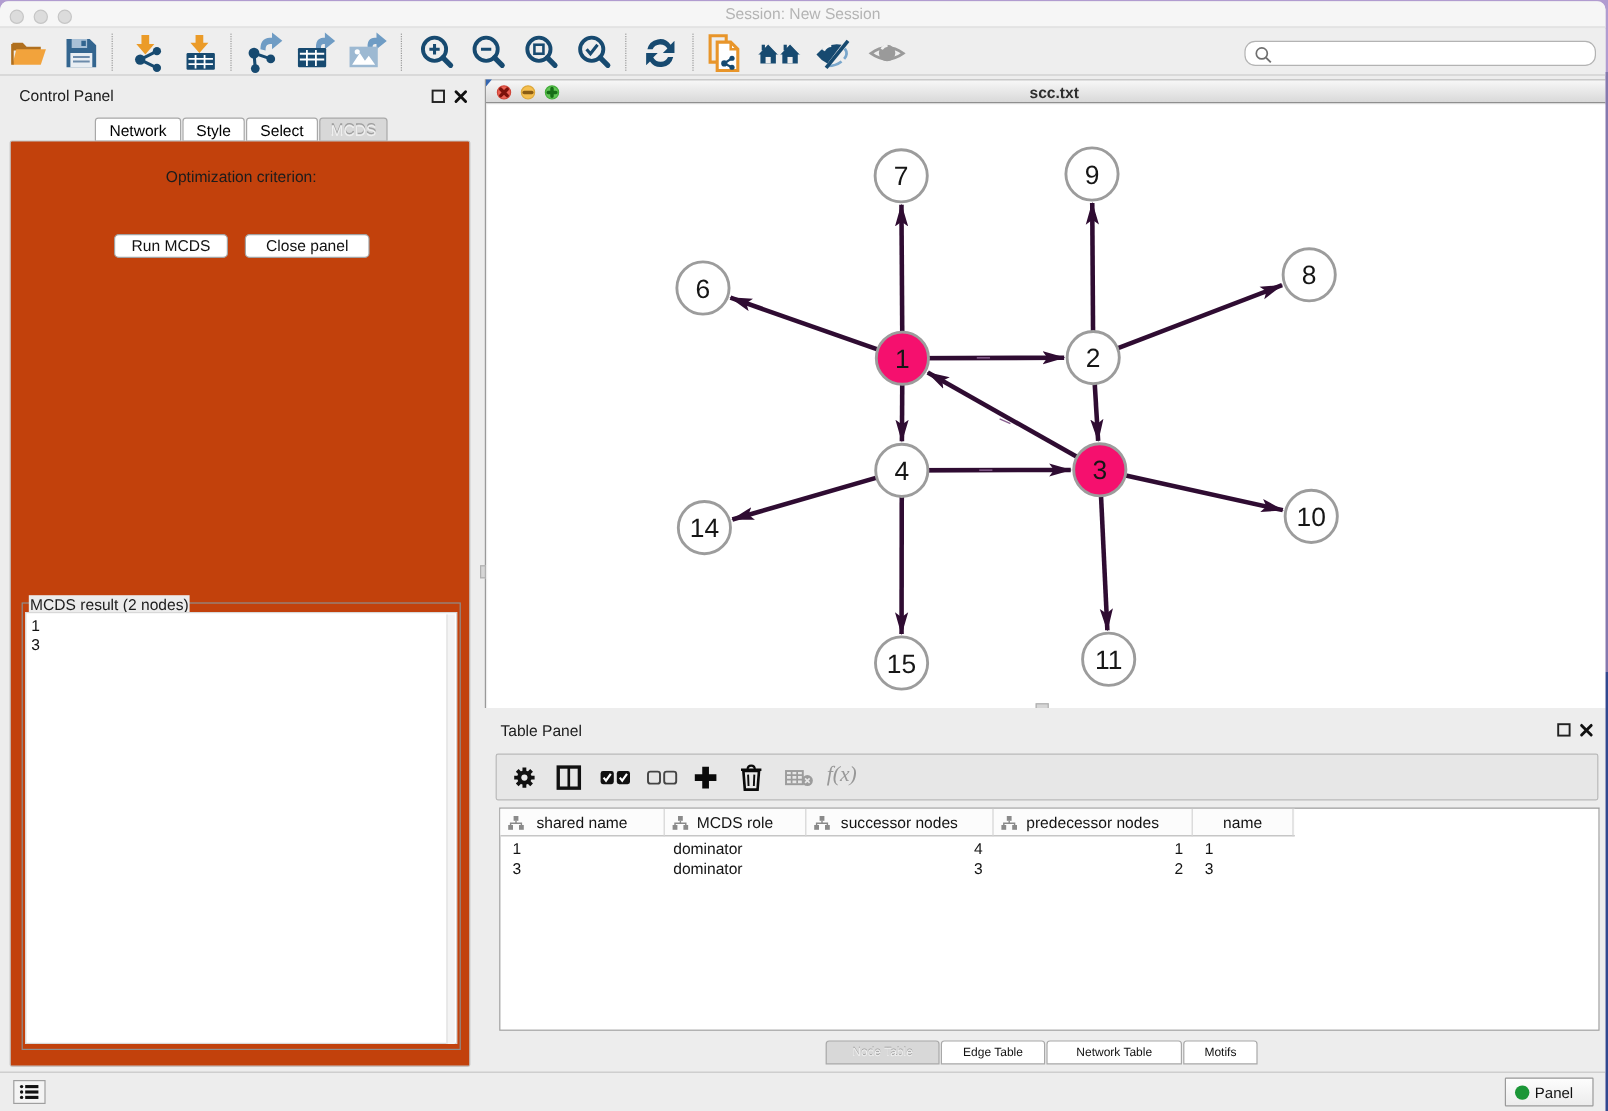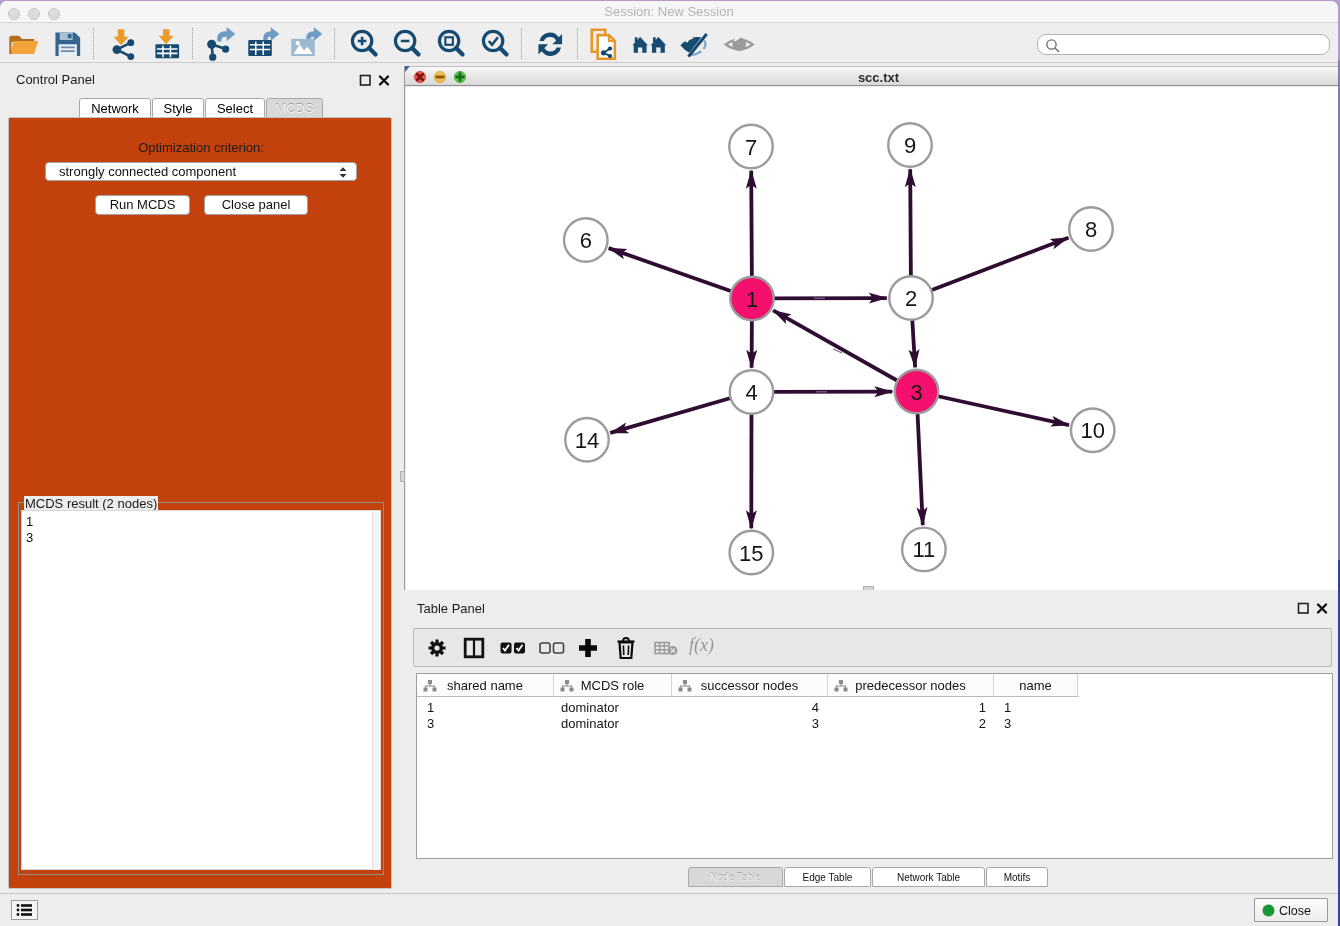--- a/index.html
+++ b/index.html
@@ -186,25 +186,20 @@
     </div>
   </div>
 
   <div id="cp-title">Control Panel</div>
   <div class="tab" style="left:79px; width:72px;">Network</div>
   <div class="tab" style="left:152px; width:52px;">Style</div>
   <div class="tab" style="left:205px; width:60px;">Select</div>
   <div class="tab" style="left:266px; width:57px; background:#d8d8d8; color:#efefef; text-shadow:0 -1px 0 #9f9f9f;">MCDS</div>
   <div id="cp-content">
     <div id="optlabel">Optimization criterion:</div>
-    <div id="combo">strongly connected component
-      <svg class="abs" style="right:8px; top:3px;" width="10" height="13" viewBox="0 0 10 13">
-          <path d="M1.5 5 L5 1.2 L8.5 5 Z M1.5 8 L5 11.8 L8.5 8 Z" fill="#333"></path>
-        </svg>
-    </div>
     <div class="btn" style="left:86px; width:95px;">Run MCDS</div>
     <div class="btn" style="left:195px; width:104px;">Close panel</div>
     <div id="fieldset">
       <div id="fieldlegend">MCDS result (2 nodes)</div>
       <div id="fieldwhite">
         <div style="position:absolute; left:4px; top:3px; font-size:13px; color:#111; line-height:16px;">1<br>3</div>
         <div id="fw-scroll"></div>
       </div>
     </div>
   </div>
@@ -402,21 +397,21 @@
       <circle cx="6" cy="9" r="1.4" fill="#111"></circle>
         <rect x="9" y="7.7" width="11" height="2.6" fill="#111"></rect>
       <circle cx="6" cy="13.5" r="1.4" fill="#111"></circle>
         <rect x="9" y="12.2" width="11" height="2.6" fill="#111"></rect>
     </svg>
   </div>
   <div id="membtn">
     <svg class="abs" style="left:7px; top:5px;" width="13" height="13" viewBox="0 0 13 13">
         <circle cx="6.5" cy="6.5" r="6" fill="#1b9637"></circle>
       </svg>
-    <div class="abs" style="left:24px; top:4.5px;">Close</div>
+    <div class="abs" style="left:24px; top:4.5px;">Panel</div>
   </div>
 
   <svg class="abs" style="left:359px; top:73px;" width="32px" height="13" viewBox="0 0 32 13">
     <rect x="1.5" y="1.5" width="9.5" height="9.5" fill="none" stroke="#222" stroke-width="1.6"></rect>
     <path d="M21 2.5 L29 10.5 M29 2.5 L21 10.5" stroke="#111" stroke-width="2.4" stroke-linecap="round"></path>
   </svg>
   <svg class="abs" style="left:1297px; top:601px;" width="32px" height="13" viewBox="0 0 32 13">
     <rect x="1.5" y="1.5" width="9.5" height="9.5" fill="none" stroke="#222" stroke-width="1.6"></rect>
     <path d="M21 2.5 L29 10.5 M29 2.5 L21 10.5" stroke="#111" stroke-width="2.4" stroke-linecap="round"></path>
   </svg>

